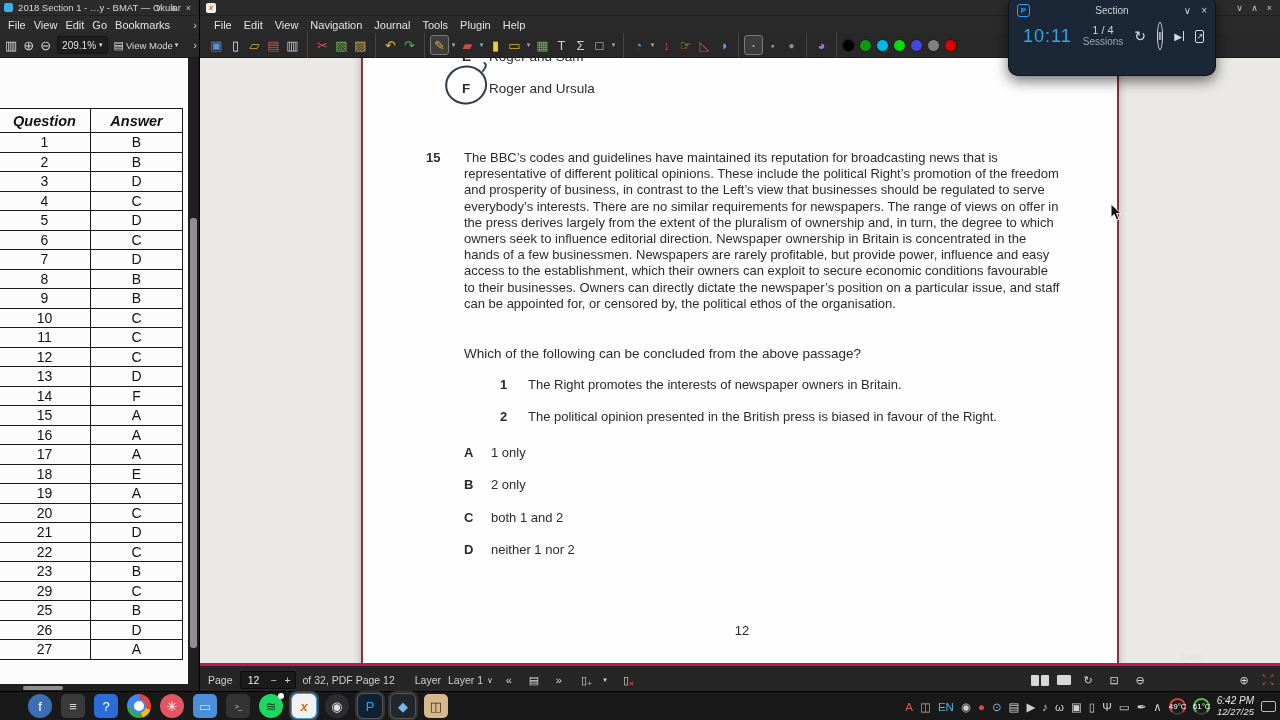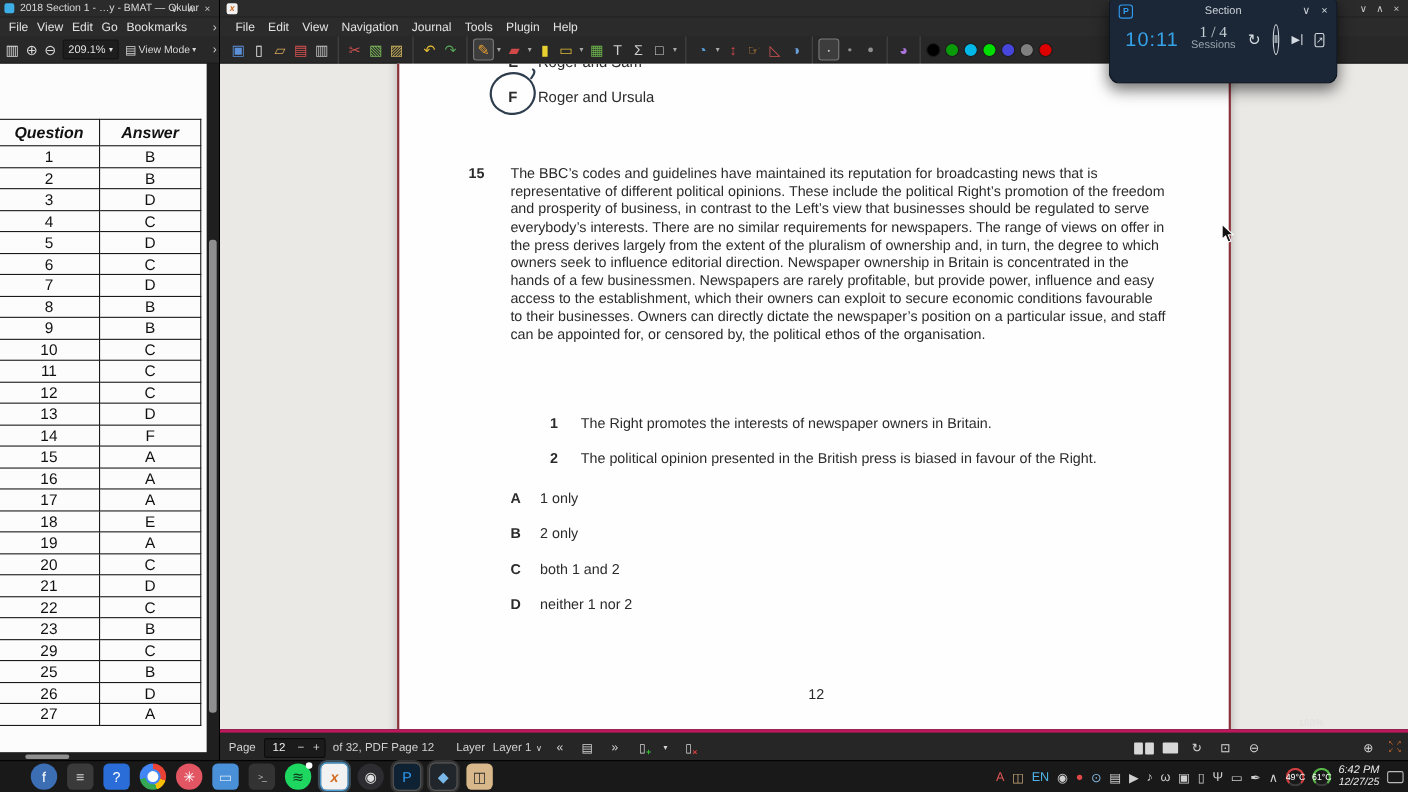--- a/index.html
+++ b/index.html
@@ -89,21 +89,21 @@
   
   #pomatez{position:absolute;left:1008px;top:0;width:208px;height:76px;background:#1b2736;border:1px solid #0d1520;border-top:none;border-radius:4px 4px 10px 10px;box-shadow:0 5px 14px rgba(0,0,0,0.55);z-index:10;}
   .pm-head{position:relative;height:20px;display:flex;align-items:center;}
   .pm-logo{position:absolute;left:8px;top:4px;width:13px;height:13px;border:1.5px solid #2f9df4;border-radius:3px;color:#2f9df4;font-size:8px;font-weight:bold;display:grid;place-items:center;}
   .pm-title{position:absolute;left:0;right:0;text-align:center;font-size:10px;color:#ccd3da;}
   .pm-ctl{position:absolute;right:8px;top:0;display:flex;gap:10px;height:20px;align-items:center;}
   .pm-ctl span{font-size:10px;color:#ccd3da;}
   .pm-body{display:flex;align-items:center;padding:2px 12px 0 14px;gap:11px;}
   .pm-timer{font-size:18px;color:#35a3e8;letter-spacing:1px;}
   .pm-sess{text-align:center;line-height:11px;}
-  .pm-count{font-size:14px;color:#c8cfd6;font-family:Liberation Serif, serif;}
+  .pm-count{font-size:11px;color:#c8cfd6;}
   .pm-sl{font-size:10px;color:#9aa4ae;}
   .pm-restart{font-size:14px;color:#d5dbe1;}
   .pm-pause{width:28px;height:28px;border:1.5px solid #d5dbe1;border-radius:50%;display:grid;place-items:center;color:#d5dbe1;font-size:10px;}
   .pm-skip{display:flex;align-items:center;color:#d5dbe1;font-size:10px;}
   .pm-skip .bar{width:1.5px;height:10px;background:#d5dbe1;margin-left:1px;}
   .pm-ext{width:13px;height:13px;border:1.5px solid #d5dbe1;border-radius:2px;display:grid;place-items:center;color:#d5dbe1;font-size:8px;}
 
   
   #taskbar{position:absolute;left:0;top:691px;width:1280px;height:29px;background:#191919;border-top:1px solid #000;z-index:20;}
   .apps{position:absolute;left:28px;top:2px;display:flex;gap:9px;align-items:center;}
@@ -417,20 +417,23 @@
           <span>Roger and Ursula</span>
         </div>
         <svg class="circleF" width="46" height="44" viewBox="0 0 46 44">
           <ellipse cx="23" cy="23" rx="20" ry="18.5" fill="none" stroke="#2e3d4e" stroke-width="2" transform="rotate(-8 23 22)"></ellipse>
           <path d="M40 9 C 44 4 43 2 41.5 1" fill="none" stroke="#2e3d4e" stroke-width="2" stroke-linecap="round"></path>
         </svg>
         <div class="docline" style="left:63px;top:154px;">
           <span class="qnum">15</span>
           <span class="passage">The BBC’s codes and guidelines have maintained its reputation for broadcasting news that is representative of different political opinions. These include the political Right’s promotion of the freedom and prosperity of business, in contrast to the Left’s view that businesses should be regulated to serve everybody’s interests. There are no similar requirements for newspapers. The range of views on offer in the press derives largely from the extent of the pluralism of ownership and, in turn, the degree to which owners seek to influence editorial direction. Newspaper ownership in Britain is concentrated in the hands of a few businessmen. Newspapers are rarely profitable, but provide power, influence and easy access to the establishment, which their owners can exploit to secure economic conditions favourable to their businesses. Owners can directly dictate the newspaper’s position on a particular issue, and staff can be appointed for, or censored by, the political ethos of the organisation.</span>
         </div>
+        <div class="docline" style="left:101px;top:350px;">
+          <span>Which of the following can be concluded from the above passage?</span>
+        </div>
         <div class="stline" style="top:381px;">
           <span class="stnum">1</span>
           <span class="sttext">The Right promotes the interests of newspaper owners in Britain.</span>
         </div>
         <div class="stline" style="top:413px;">
           <span class="stnum">2</span>
           <span class="sttext">The political opinion presented in the British press is biased in favour of the Right.</span>
         </div>
         <div class="optline" style="top:449px;">
           <span class="optletter">A</span>

